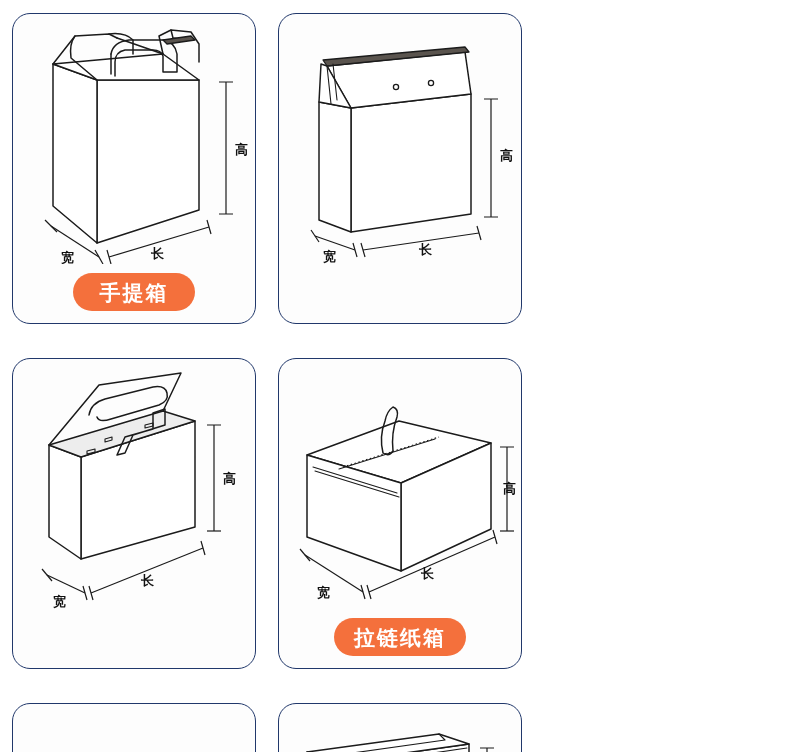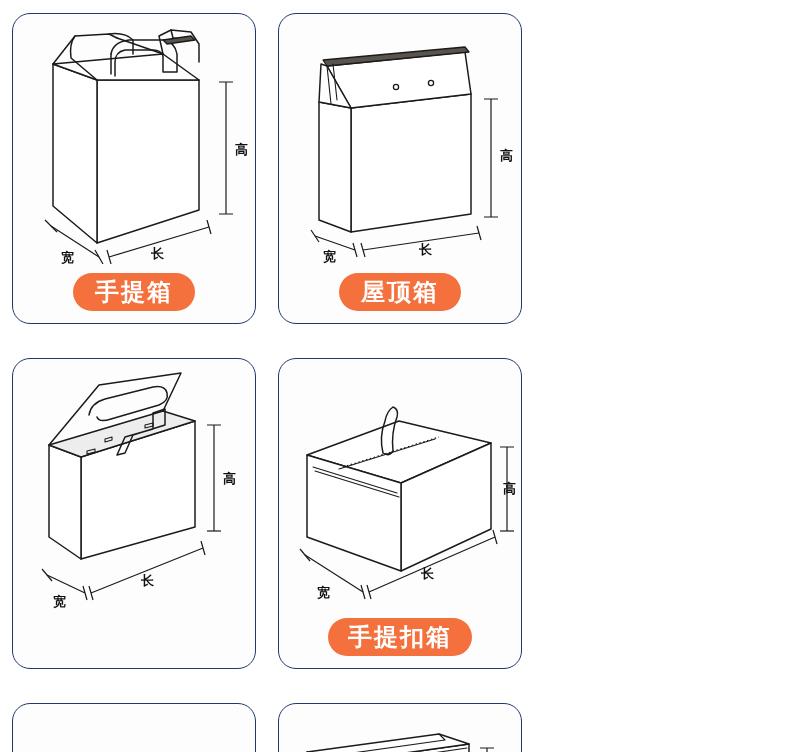--- a/index.html
+++ b/index.html
@@ -56,21 +56,21 @@
   .pill {
     position: absolute;
     left: 50%;
     transform: translateX(-50%);
     bottom: 12px;
     min-width: 122px;
     height: 38px;
     border-radius: 19px;
     background: #f4703c;
     color: #ffffff;
-    font-size: 24px;
+    font-size: 21px;
     font-weight: bold;
     letter-spacing: 2px;
     display: flex;
     align-items: center;
     justify-content: center;
     padding: 4px 20px;
     box-sizing: border-box;
     white-space: nowrap;
     line-height: 1;
   }
@@ -167,21 +167,20 @@
           <line class="ln-dim" x1="82" y1="229" x2="86" y2="243"></line>
           <line class="ln-dim" x1="198" y1="212" x2="202" y2="226"></line>
           <text class="dimtext" x="140" y="240">长</text>
 
           <line class="ln-dim" x1="36" y1="222" x2="76" y2="236"></line>
           <line class="ln-dim" x1="32" y1="216" x2="40" y2="228"></line>
           <line class="ln-dim" x1="74" y1="229" x2="78" y2="243"></line>
           <text class="dimtext" x="44" y="247">宽</text>
         </svg>
       </div>
-      <div class="pill">屋顶箱</div>
     </div>
 
     <div class="card">
       <div class="card-art">
         <svg viewBox="0 0 242 250" xmlns="http://www.w3.org/2000/svg">
 
           <polygon class="face" points="68,98 182,62 182,168 68,200"></polygon>
 
           <polygon class="face" points="36,86 68,98 68,200 36,178"></polygon>
 
@@ -241,21 +240,21 @@
           <line class="ln-dim" x1="88" y1="226" x2="92" y2="240"></line>
           <line class="ln-dim" x1="214" y1="171" x2="218" y2="185"></line>
           <text class="dimtext" x="142" y="219">长</text>
 
           <line class="ln-dim" x1="26" y1="196" x2="84" y2="233"></line>
           <line class="ln-dim" x1="21" y1="190" x2="31" y2="202"></line>
           <line class="ln-dim" x1="82" y1="226" x2="86" y2="240"></line>
           <text class="dimtext" x="38" y="238">宽</text>
         </svg>
       </div>
-      <div class="pill">手提扣箱</div>
+      <div class="pill">拉链纸箱</div>
     </div>
 
     <div class="card">
       <div class="card-art">
         <svg viewBox="0 0 242 250" xmlns="http://www.w3.org/2000/svg">
 
           <polygon class="face" points="36,102 126,62 200,80 112,124"></polygon>
 
           <polygon class="face" points="112,124 200,80 200,162 112,208"></polygon>
 

